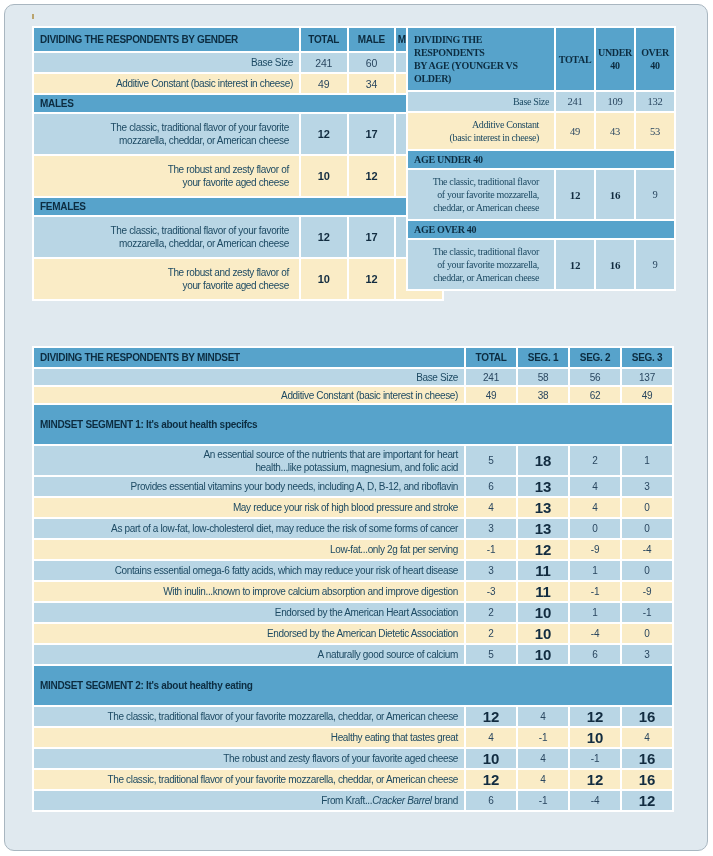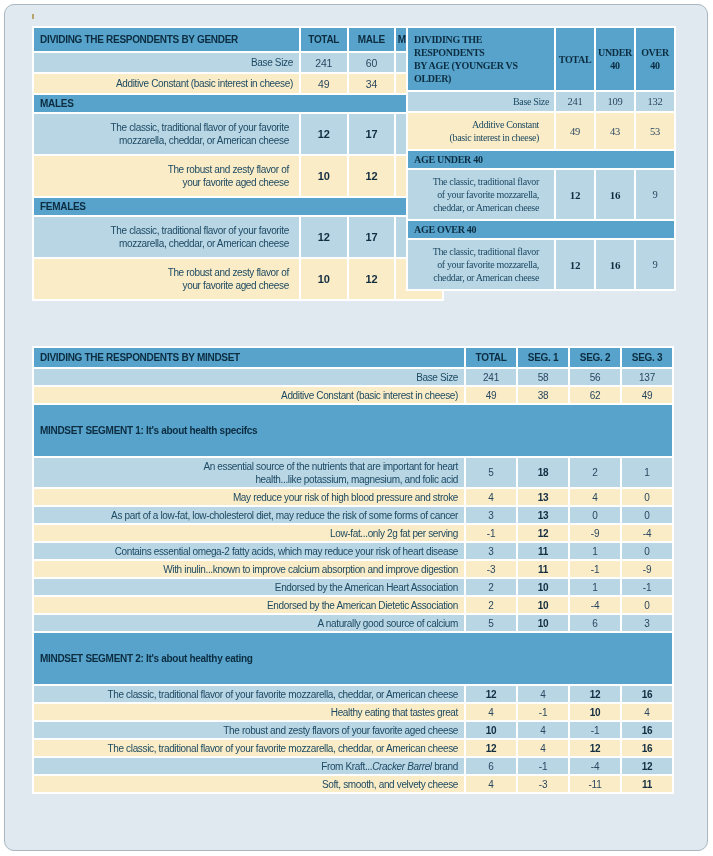--- a/index.html
+++ b/index.html
@@ -53,24 +53,24 @@
   td.cream{background:var(--row-cream,#faecc6);}
   .ital{font-style:italic;}
 
   
   #tbl-gender td.label{padding:7px 10px;}
   #tbl-gender tr.plain1 td.label{padding:3px 6px;}
   #tbl-age td.label{padding:5px 15px;}
   #tbl-age tr.plain1 td.label{padding:3px 5px;}
   #tbl-mindset td.label{padding:1.5px 6px;}
   #tbl-mindset td.num{font-size:10px;}
-  #tbl-mindset td.num.b{font-size:10px;}
+  #tbl-mindset td.num.b{font-size:15px;}
   #tbl-mindset tr.hdr th{padding:3px 6px;}
   #tbl-mindset tr.hdr th.col{padding:3px 1px;}
-  #tbl-mindset tr.sec td{padding:19px 6px;}
+  #tbl-mindset tr.sec td{padding:13px 6px;}
 </style>
 </head>
 <body>
 
 <div class="sheet"></div>
 <div class="speck"></div>
 
 <div id="host-gender" class="tbl-host">
     <table class="grid" id="tbl-gender">
       <colgroup>
@@ -233,20 +233,27 @@
         </tr>
         <tr class="plain2">
           <td class="label blue">An essential source of the nutrients that are important for heart
 health...like potassium, magnesium, and folic acid</td>
           <td class="num blue">5</td>
           <td class="num blue b">18</td>
           <td class="num blue">2</td>
           <td class="num blue">1</td>
         </tr>
         <tr class="plain1">
+          <td class="label blue">Provides essential vitamins your body needs, including A, D, B-12, and riboflavin</td>
+          <td class="num blue">6</td>
+          <td class="num blue b">13</td>
+          <td class="num blue">4</td>
+          <td class="num blue">3</td>
+        </tr>
+        <tr class="plain1">
           <td class="label cream">May reduce your risk of high blood pressure and stroke</td>
           <td class="num cream">4</td>
           <td class="num cream b">13</td>
           <td class="num cream">4</td>
           <td class="num cream">0</td>
         </tr>
         <tr class="plain1">
           <td class="label blue">As part of a low-fat, low-cholesterol diet, may reduce the risk of some forms of cancer</td>
           <td class="num blue">3</td>
           <td class="num blue b">13</td>
@@ -254,21 +261,21 @@
           <td class="num blue">0</td>
         </tr>
         <tr class="plain1">
           <td class="label cream">Low-fat...only 2g fat per serving</td>
           <td class="num cream">-1</td>
           <td class="num cream b">12</td>
           <td class="num cream">-9</td>
           <td class="num cream">-4</td>
         </tr>
         <tr class="plain1">
-          <td class="label blue">Contains essential omega-2 fatty acids, which may reduce your risk of heart disease</td>
+          <td class="label blue">Contains essential omega-6 fatty acids, which may reduce your risk of heart disease</td>
           <td class="num blue">3</td>
           <td class="num blue b">11</td>
           <td class="num blue">1</td>
           <td class="num blue">0</td>
         </tr>
         <tr class="plain1">
           <td class="label cream">With inulin...known to improve calcium absorption and improve digestion</td>
           <td class="num cream">-3</td>
           <td class="num cream b">11</td>
           <td class="num cream">-1</td>
@@ -326,22 +333,15 @@
           <td class="num cream b">12</td>
           <td class="num cream b">16</td>
         </tr>
         <tr class="plain1">
           <td class="label blue"><span>From Kraft...</span><span class="ital">Cracker Barrel</span><span> brand</span></td>
           <td class="num blue">6</td>
           <td class="num blue">-1</td>
           <td class="num blue">-4</td>
           <td class="num blue b">12</td>
         </tr>
-        <tr class="plain1">
-          <td class="label cream">Soft, smooth, and velvety cheese</td>
-          <td class="num cream">4</td>
-          <td class="num cream">-3</td>
-          <td class="num cream">-11</td>
-          <td class="num cream b">11</td>
-        </tr>
       </tbody>
     </table>
   </div>
 
 </body></html>

